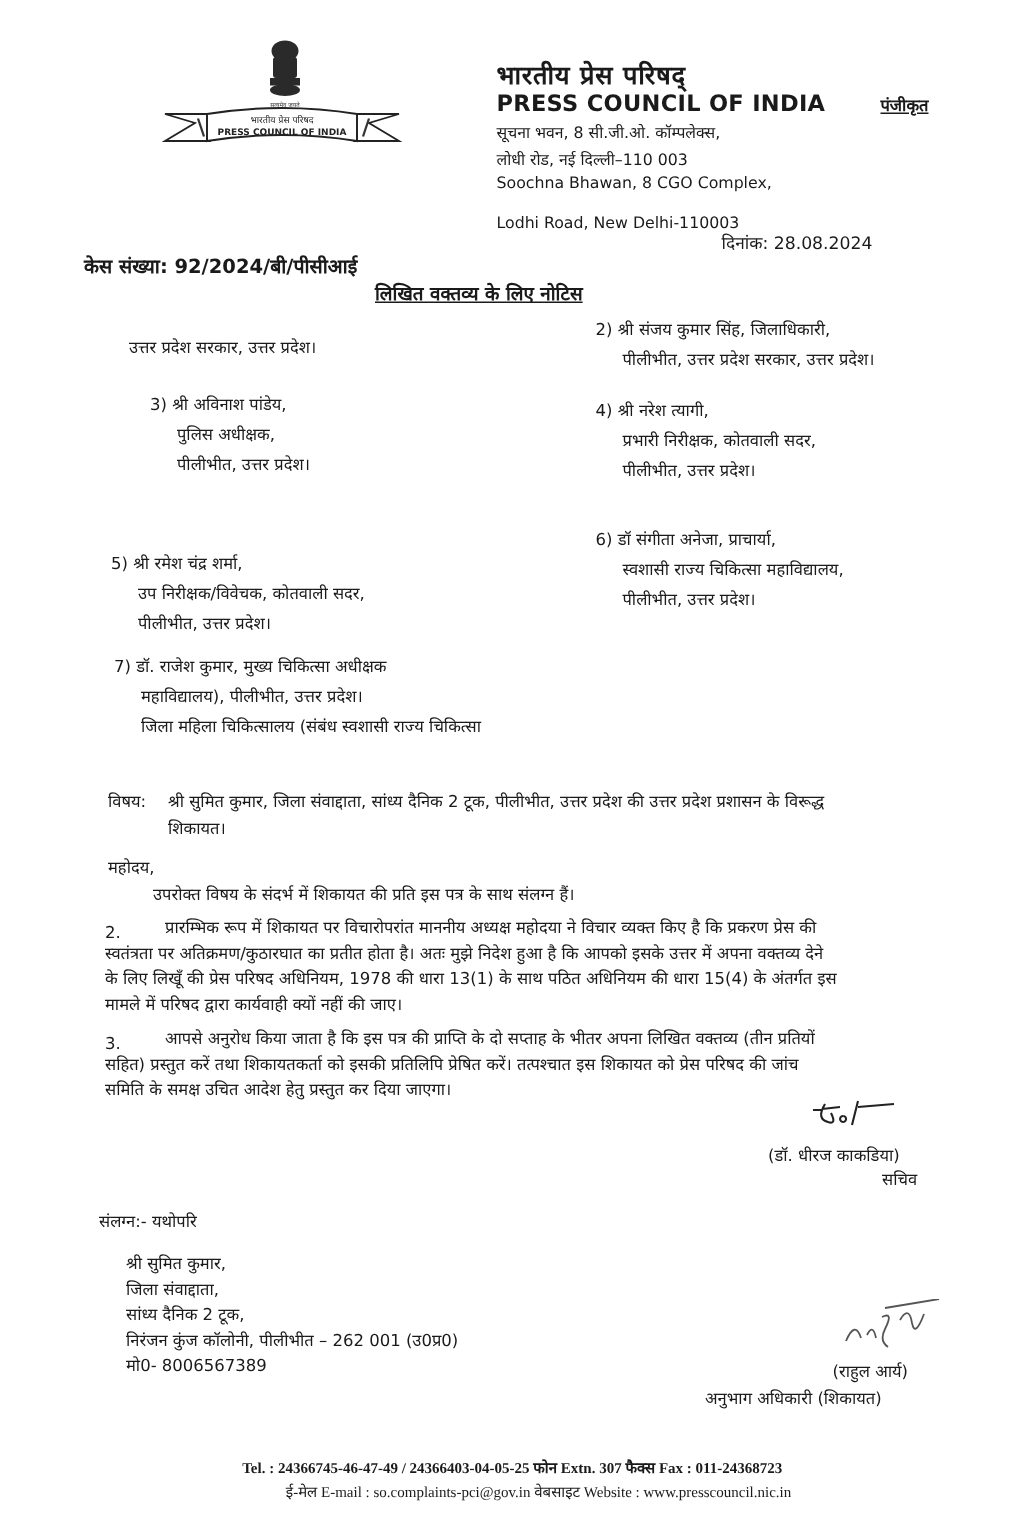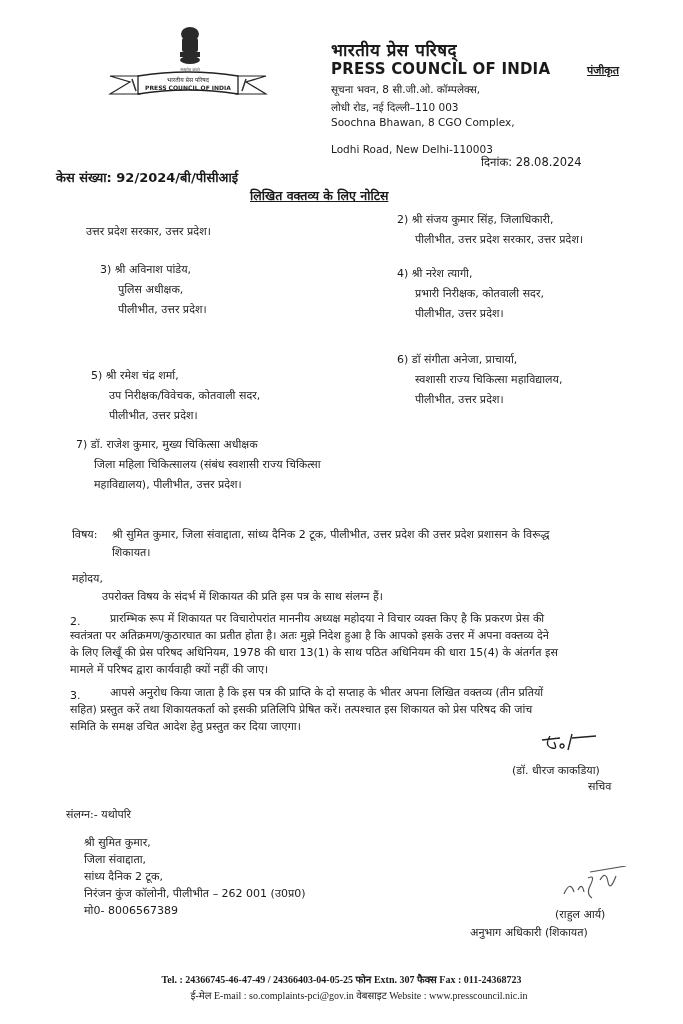--- a/index.html
+++ b/index.html
@@ -71,34 +71,34 @@
 <div class="addressee" style="left:68px; top:260px;margin-left:32px;">
   <div class="ln">3) श्री अविनाश पांडेय,</div>
   <div class="ln indent">पुलिस अधीक्षक,</div>
   <div class="ln indent">पीलीभीत, उत्तर प्रदेश।</div>
 </div>
 <div class="addressee" style="left:397px; top:264px;">
   <div class="ln">4) श्री नरेश त्यागी,</div>
   <div class="ln indent">प्रभारी निरीक्षक, कोतवाली सदर,</div>
   <div class="ln indent">पीलीभीत, उत्तर प्रदेश।</div>
 </div>
-<div class="addressee" style="left:74px; top:366px;margin-left:17px;">
+<div class="addressee" style="left:74px; top:366px;">
   <div class="ln">5) श्री रमेश चंद्र शर्मा,</div>
   <div class="ln indent">उप निरीक्षक/विवेचक, कोतवाली सदर,</div>
   <div class="ln indent">पीलीभीत, उत्तर प्रदेश।</div>
 </div>
 <div class="addressee" style="left:397px; top:350px;">
   <div class="ln">6) डॉ संगीता अनेजा, प्राचार्या,</div>
   <div class="ln indent">स्वशासी राज्य चिकित्सा महाविद्यालय,</div>
   <div class="ln indent">पीलीभीत, उत्तर प्रदेश।</div>
 </div>
 <div class="addressee" style="left:76px; top:435px;">
   <div class="ln">7) डॉ. राजेश कुमार, मुख्य चिकित्सा अधीक्षक</div>
+  <div class="ln indent">महाविद्यालय), पीलीभीत, उत्तर प्रदेश।</div>
   <div class="ln indent">जिला महिला चिकित्सालय (संबंध स्वशासी राज्य चिकित्सा</div>
-  <div class="ln indent">महाविद्यालय), पीलीभीत, उत्तर प्रदेश।</div>
 </div>
 
 <div class="abs t11" style="left:72px; top:528px;">विषय:</div>
 <div class="abs t11" style="left:112px; top:528px;">श्री सुमित कुमार, जिला संवाद्दाता, सांध्य दैनिक 2 टूक, पीलीभीत, उत्तर प्रदेश की उत्तर प्रदेश प्रशासन के विरूद्ध</div>
 <div class="abs t11" style="left:112px; top:546px;">शिकायत।</div>
 
 <div class="abs t11" style="left:72px; top:572px;">महोदय,</div>
 <div class="abs t11" style="left:102px; top:590px;">उपरोक्त विषय के संदर्भ में शिकायत की प्रति इस पत्र के साथ संलग्न हैं।</div>
 
 <div>

